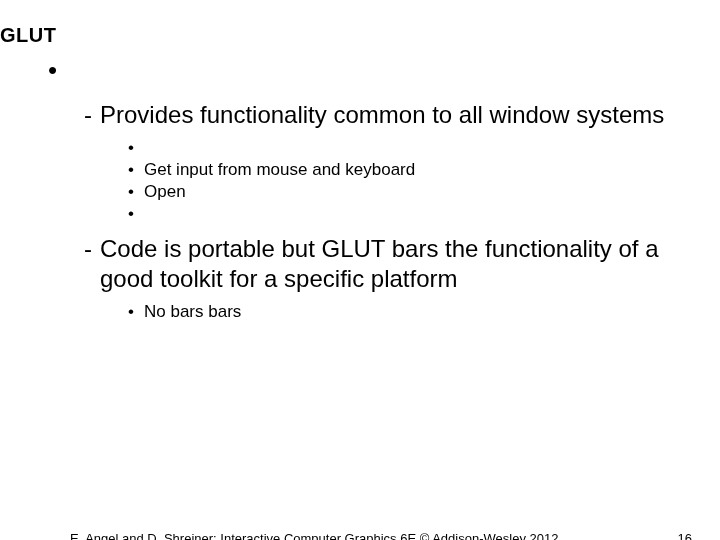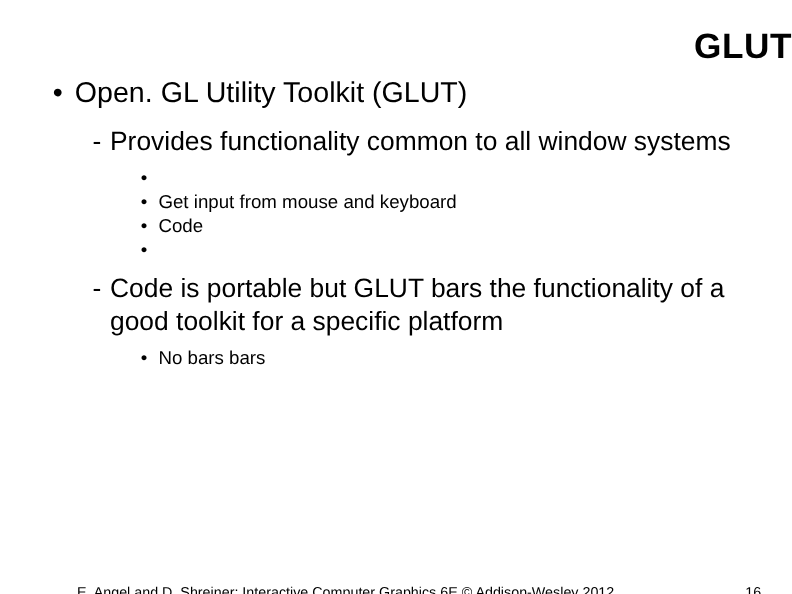--- a/index.html
+++ b/index.html
@@ -13,23 +13,23 @@
     position: relative;
     overflow: hidden;
   }
   .slide {
     width: 720px;
     height: 540px;
     position: relative;
     box-sizing: border-box;
   }
   .title {
-    text-align: right;
+    text-align: left;
     font-weight: bold;
-    font-size: 32px;
+    font-size: 20px;
     margin-top: 24px;
     margin-bottom: 4px;
     letter-spacing: 0.5px;
   }
   .body {
     padding-left: 48px;
     padding-right: 48px;
   }
   .lvl1 {
     font-size: 26px;
@@ -72,21 +72,20 @@
 
 <div class="slide">
 
   <div class="title">GLUT</div>
 
   <div class="body">
 
     <div class="lvl1">
       <div class="lvl1-row">
         <span class="bullet">•</span>
-        <span>Open. GL Utility Toolkit (GLUT)</span>
       </div>
     </div>
 
     <div class="lvl2">
       <div class="lvl2-row">
         <span class="dash">-</span>
         <span>Provides functionality common to all window systems</span>
       </div>
     </div>
 
@@ -97,21 +96,21 @@
     </div>
     <div class="lvl3">
       <div class="lvl3-row">
         <span class="bullet">•</span>
         <span>Get input from mouse and keyboard</span>
       </div>
     </div>
     <div class="lvl3">
       <div class="lvl3-row">
         <span class="bullet">•</span>
-        <span>Code</span>
+        <span>Open</span>
       </div>
     </div>
     <div class="lvl3">
       <div class="lvl3-row">
         <span class="bullet">•</span>
       </div>
     </div>
 
     <div class="lvl2" style="margin-top:10px;">
       <div class="lvl2-row">

